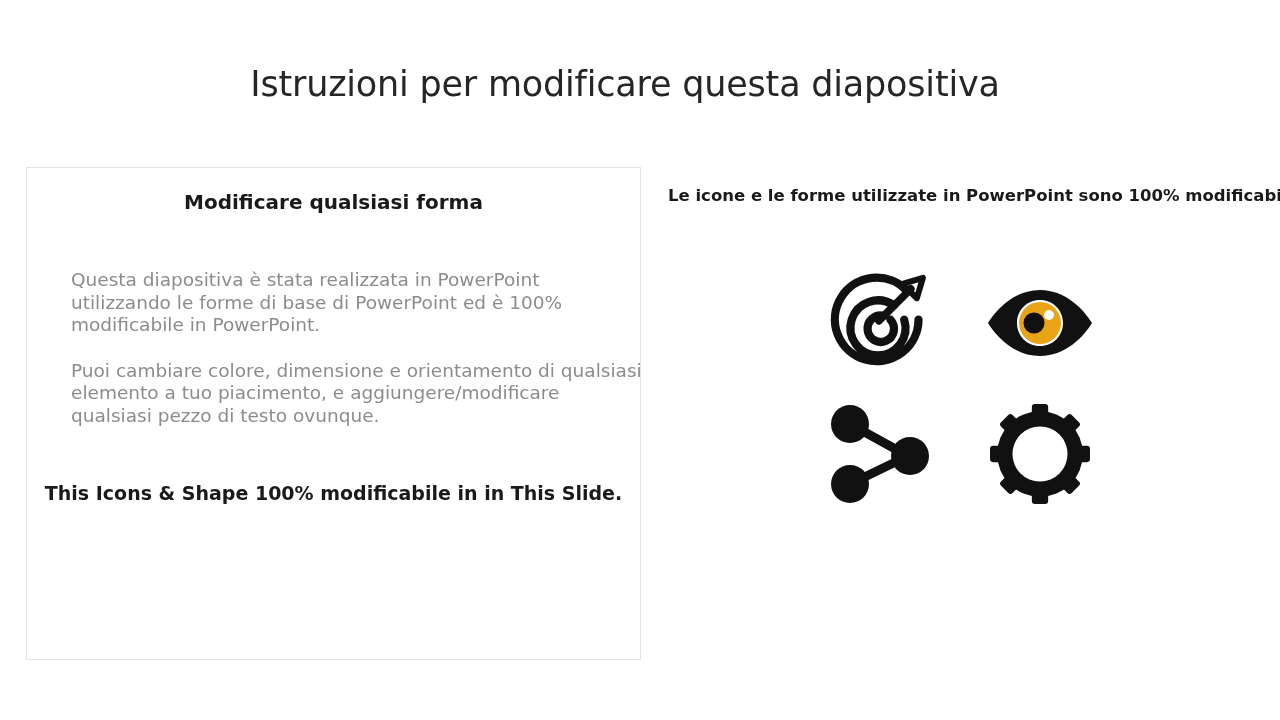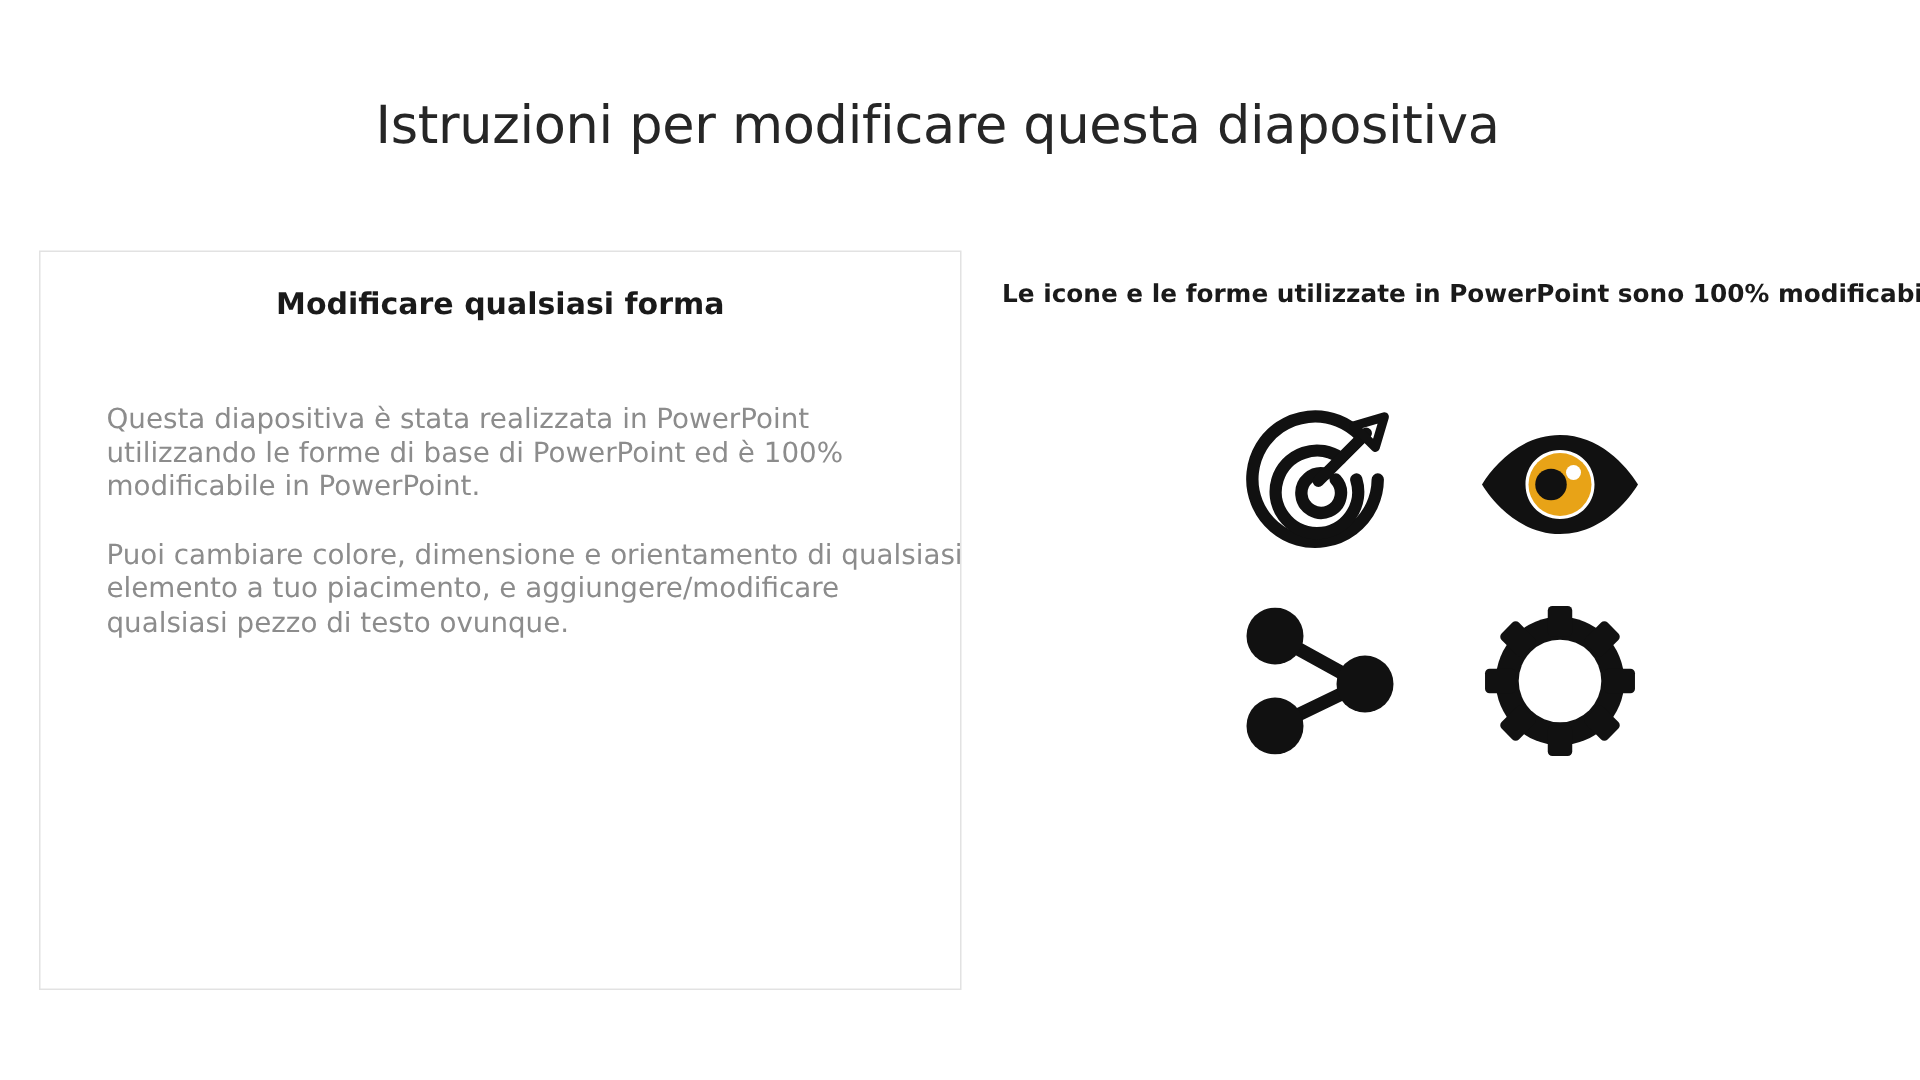--- a/index.html
+++ b/index.html
@@ -128,20 +128,21 @@
 
   <div class="left-panel">
 
     <div class="panel-heading">Modificare qualsiasi forma</div>
 
     <div class="panel-body">
       <p>Questa diapositiva è stata realizzata in PowerPoint utilizzando le forme di base di PowerPoint ed è 100% modificabile in PowerPoint.</p>
       <p>Puoi cambiare colore, dimensione e orientamento di qualsiasi elemento a tuo piacimento, e aggiungere/modificare qualsiasi pezzo di testo ovunque.</p>
     </div>
 
+    <div class="panel-footnote">This Icons &amp; Shape 100% modificabile in in This Slide.</div>
   </div>
 
   <div class="right-heading">Le icone e le forme utilizzate in PowerPoint sono 100% modificabili</div>
 
   <div class="icon-grid">
 
     <div class="icon-cell">
       <svg width="110" height="110" viewBox="0 0 100 100">
         <g fill="none" stroke="#111111" stroke-width="7.5">
           <path d="M74.5 20.5 A38 38 0 1 0 85 47" stroke-linecap="round"></path>

